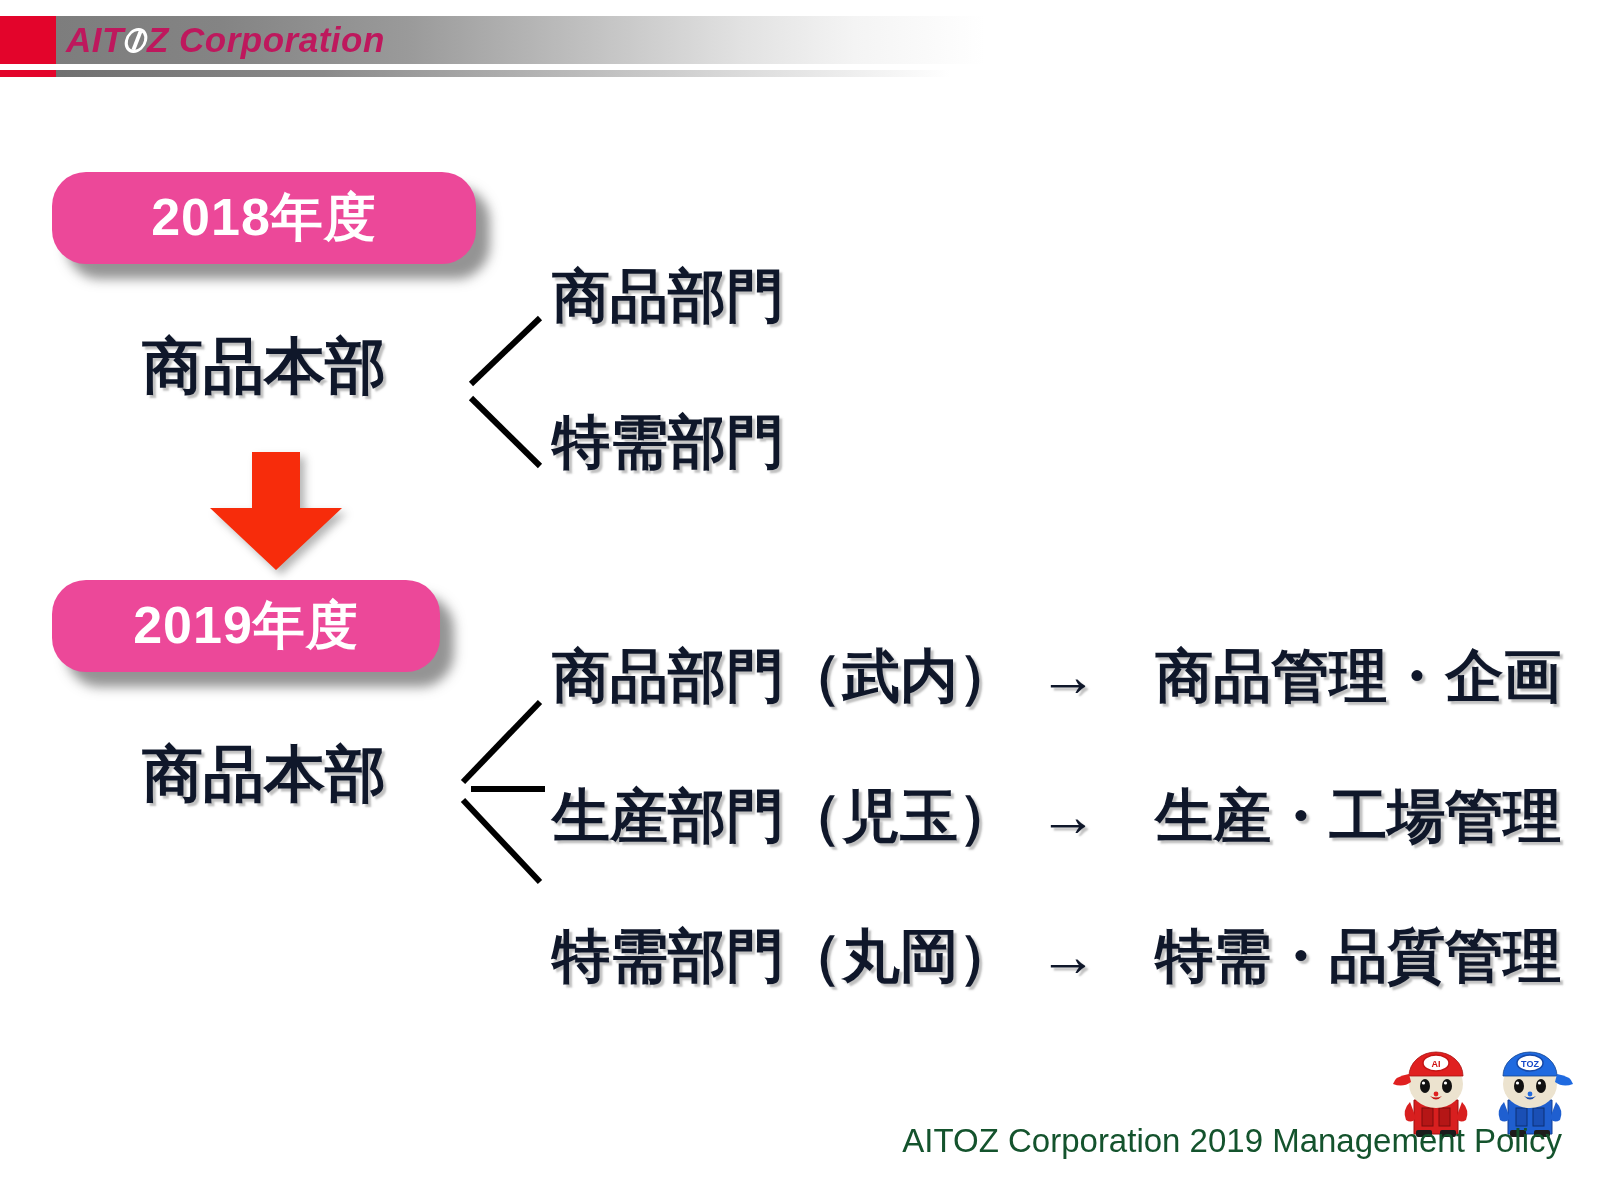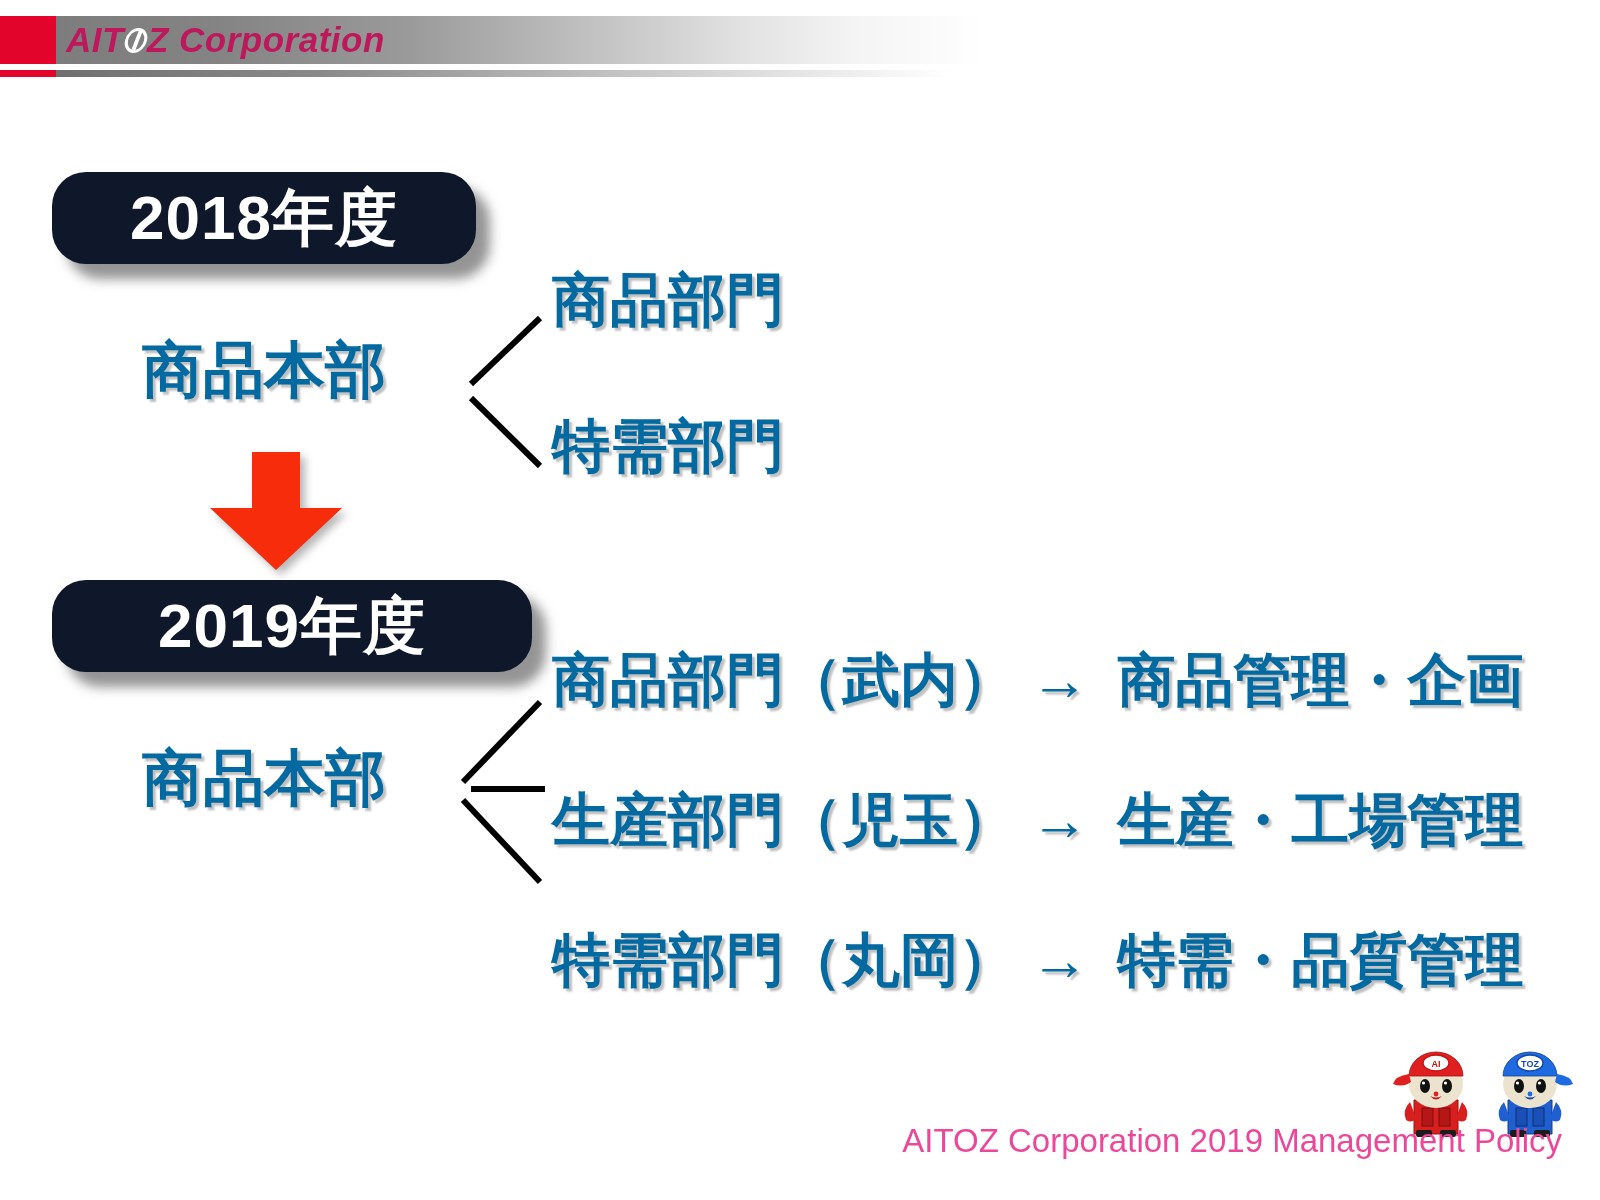--- a/index.html
+++ b/index.html
@@ -100,58 +100,58 @@
     width: 4px;
     height: 76%;
     background: #ffffff;
     transform: skewX(-12deg) rotate(10deg);
   }
 
   
   .year-badge {
     position: absolute;
     border-radius: 34px;
-    background: #0f172a;
+    background: #ec4899;
     color: #ffffff;
-    font-size: 62px;
+    font-size: 52px;
     font-weight: bold;
     display: flex;
     align-items: center;
     justify-content: center;
     box-shadow: 14px 15px 12px rgba(60,60,60,0.55);
     letter-spacing: 1px;
   }
   #badge-2018 {
     left: 52px;
     top: 172px;
     width: 424px;
     height: 92px;
   }
   #badge-2019 {
     left: 52px;
     top: 580px;
-    width: 480px;
+    width: 388px;
     height: 92px;
   }
 
   
   #red-arrow {
     position: absolute;
     left: 206px;
     top: 452px;
     width: 140px;
     height: 120px;
     filter: drop-shadow(5px 5px 4px rgba(90,90,90,0.45));
   }
 
   
   .jp {
-    font-family: Liberation Serif, serif;
+    font-family: Liberation Mono, monospace;
     font-weight: bold;
-    color: #0369a1;
+    color: #0f172a;
     white-space: nowrap;
     position: absolute;
     text-shadow: 3px 3px 2px rgba(140,140,140,0.55);
   }
   .main-div {
     font-size: 61px;
     line-height: 1;
   }
   .dept-2018 {
     font-size: 58px;
@@ -192,21 +192,21 @@
   }
 
   
   #footer-text {
     position: absolute;
     left: 0;
     top: 1122px;
     width: 1562px;
     text-align: right;
     font-size: 33px;
-    color: #ec4899;
+    color: #14532d;
     font-family: "Liberation Sans", sans-serif;
     white-space: nowrap;
   }
 </style>
 </head>
 <body>
 
 <div id="slide">
 
   <div id="header">

